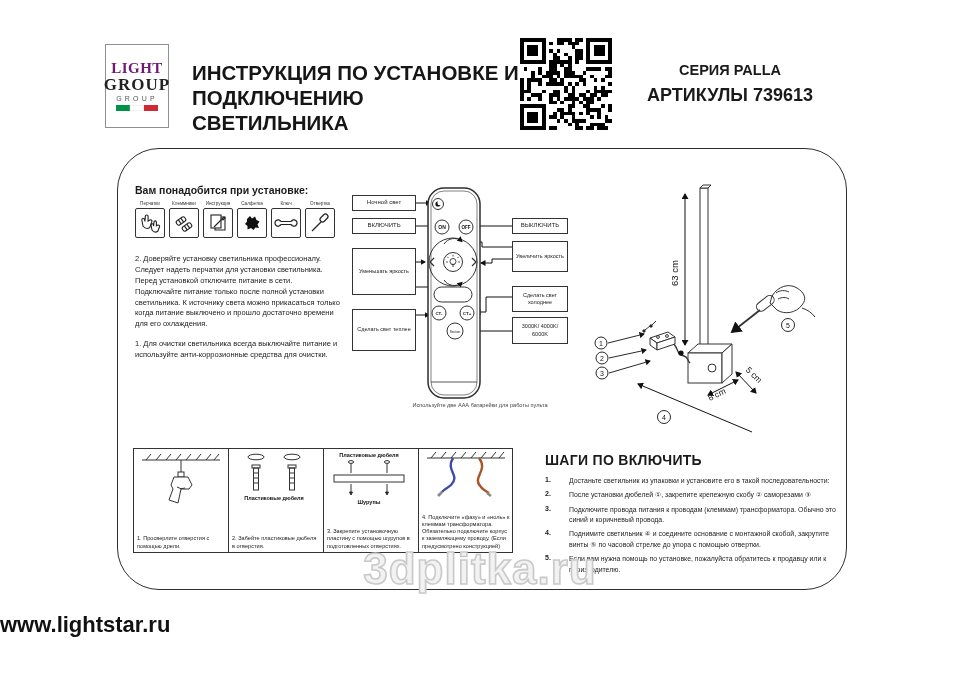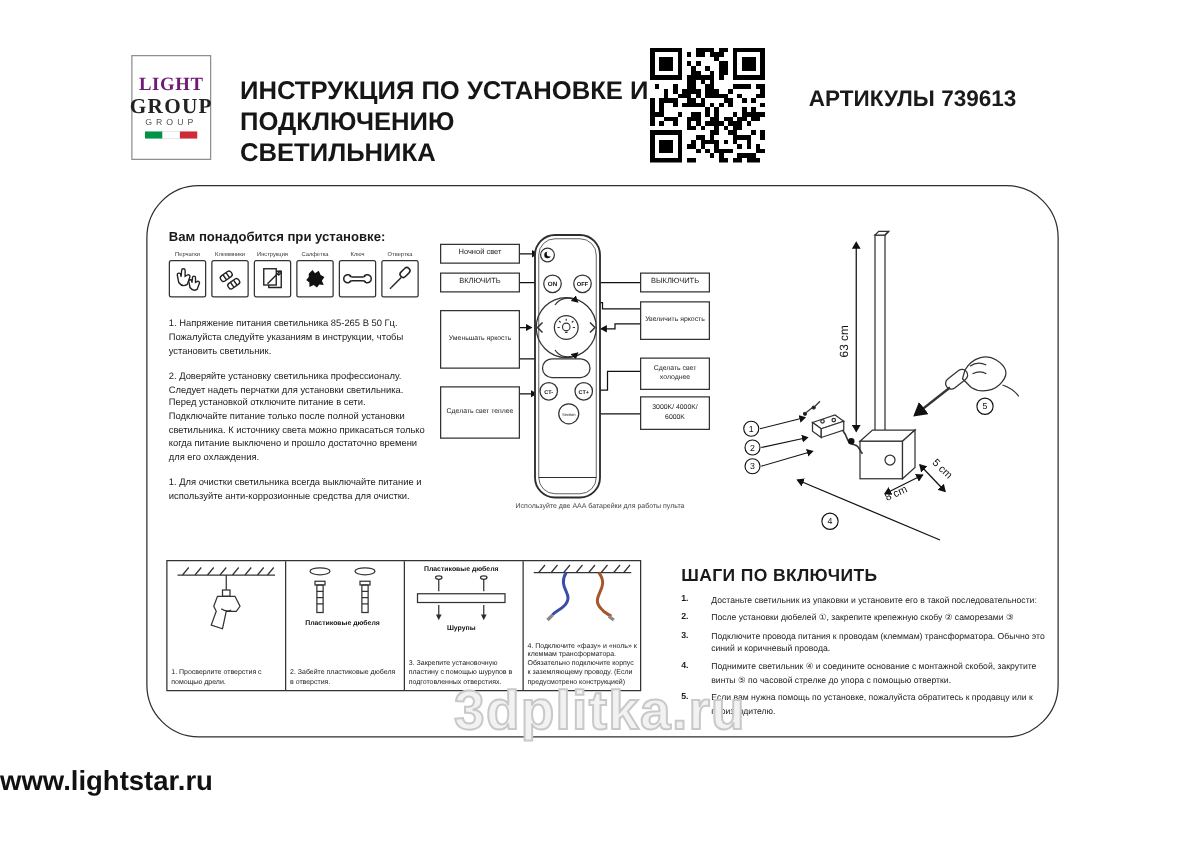--- a/index.html
+++ b/index.html
@@ -298,20 +298,21 @@
       <rect x="18" y="0" width="7" height="7" fill="#000"></rect>
       <rect x="19" y="1" width="5" height="5" fill="#fff"></rect>
       <rect x="20" y="2" width="3" height="3" fill="#000"></rect>
       <rect x="0" y="18" width="7" height="7" fill="#000"></rect>
       <rect x="1" y="19" width="5" height="5" fill="#fff"></rect>
       <rect x="2" y="20" width="3" height="3" fill="#000"></rect>
     </svg>
 </div>
 
 <div class="abs series-block">
+  <div class="series-line">СЕРИЯ PALLA</div>
   <div class="article-line">АРТИКУЛЫ 739613</div>
 </div>
 
 <div class="abs main-panel"></div>
 
 <div class="abs needs-title">Вам понадобится при установке:</div>
 
 <div class="abs tools-row">
   <div class="tool">
     <div class="tool-label">Перчатки</div>
@@ -374,21 +375,20 @@
       <svg width="24" height="24" viewBox="0 0 24 24" fill="none" stroke="#222" stroke-width="1.2">
         <line x1="5" y1="19" x2="13" y2="11"></line>
         <rect x="11.5" y="4.5" width="9" height="5" rx="2.4" transform="rotate(-45 16 7)"></rect>
         <line x1="5" y1="19" x2="4" y2="20"></line>
       </svg>
     </div>
   </div>
 </div>
 
 <div class="abs warnings">
-  <p>1. Напряжение питания светильника 85-265 В 50 Гц. Пожалуйста следуйте указаниям в инструкции, чтобы установить светильник.</p>
   <p>2. Доверяйте установку светильника профессионалу. Следует надеть перчатки для установки светильника. Перед установкой отключите питание в сети. Подключайте питание только после полной установки светильника. К источнику света можно прикасаться только когда питание выключено и прошло достаточно времени для его охлаждения.</p>
   <p>1. Для очистки светильника всегда выключайте питание и используйте анти-коррозионные средства для очистки.</p>
 </div>
 
 <div class="abs remote-diagram">
   <svg class="underlay" width="260" height="240" viewBox="0 0 260 240">
     <defs>
       <marker id="ah" markerWidth="6" markerHeight="6" refX="4.5" refY="3" orient="auto">
         <path d="M0,0 L5.5,3 L0,6 z" fill="#111"></path>
       </marker>

